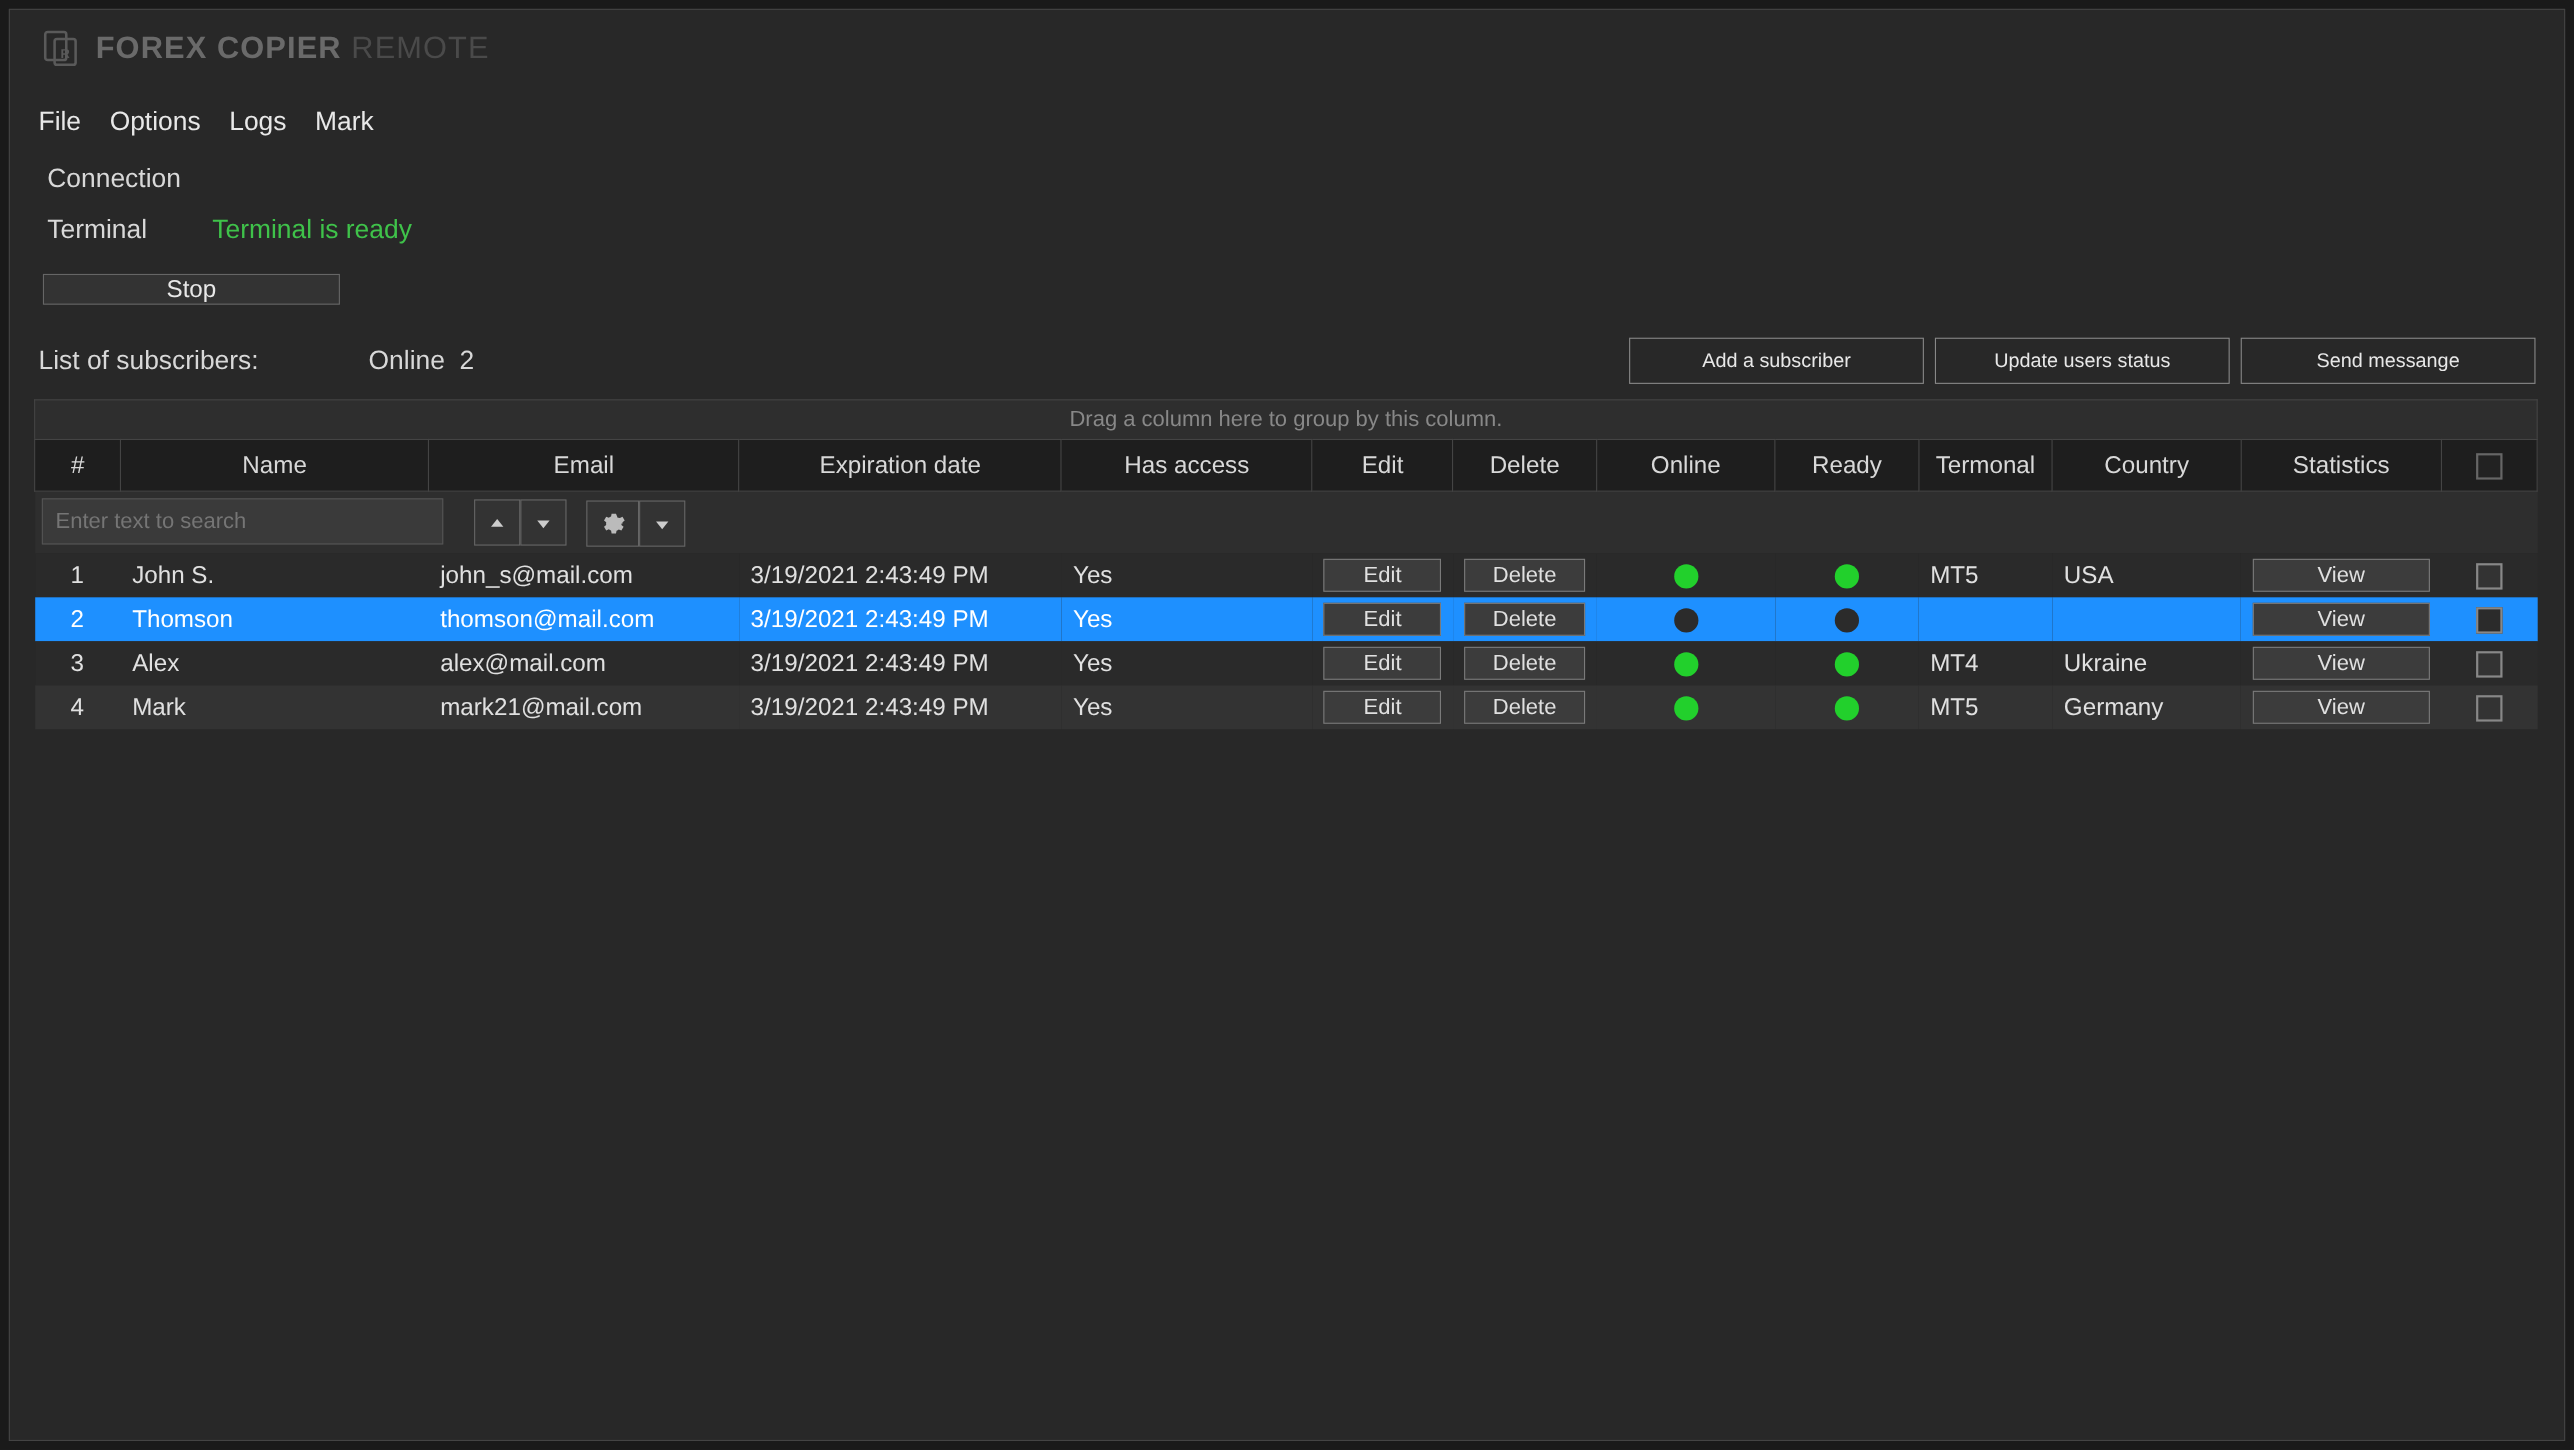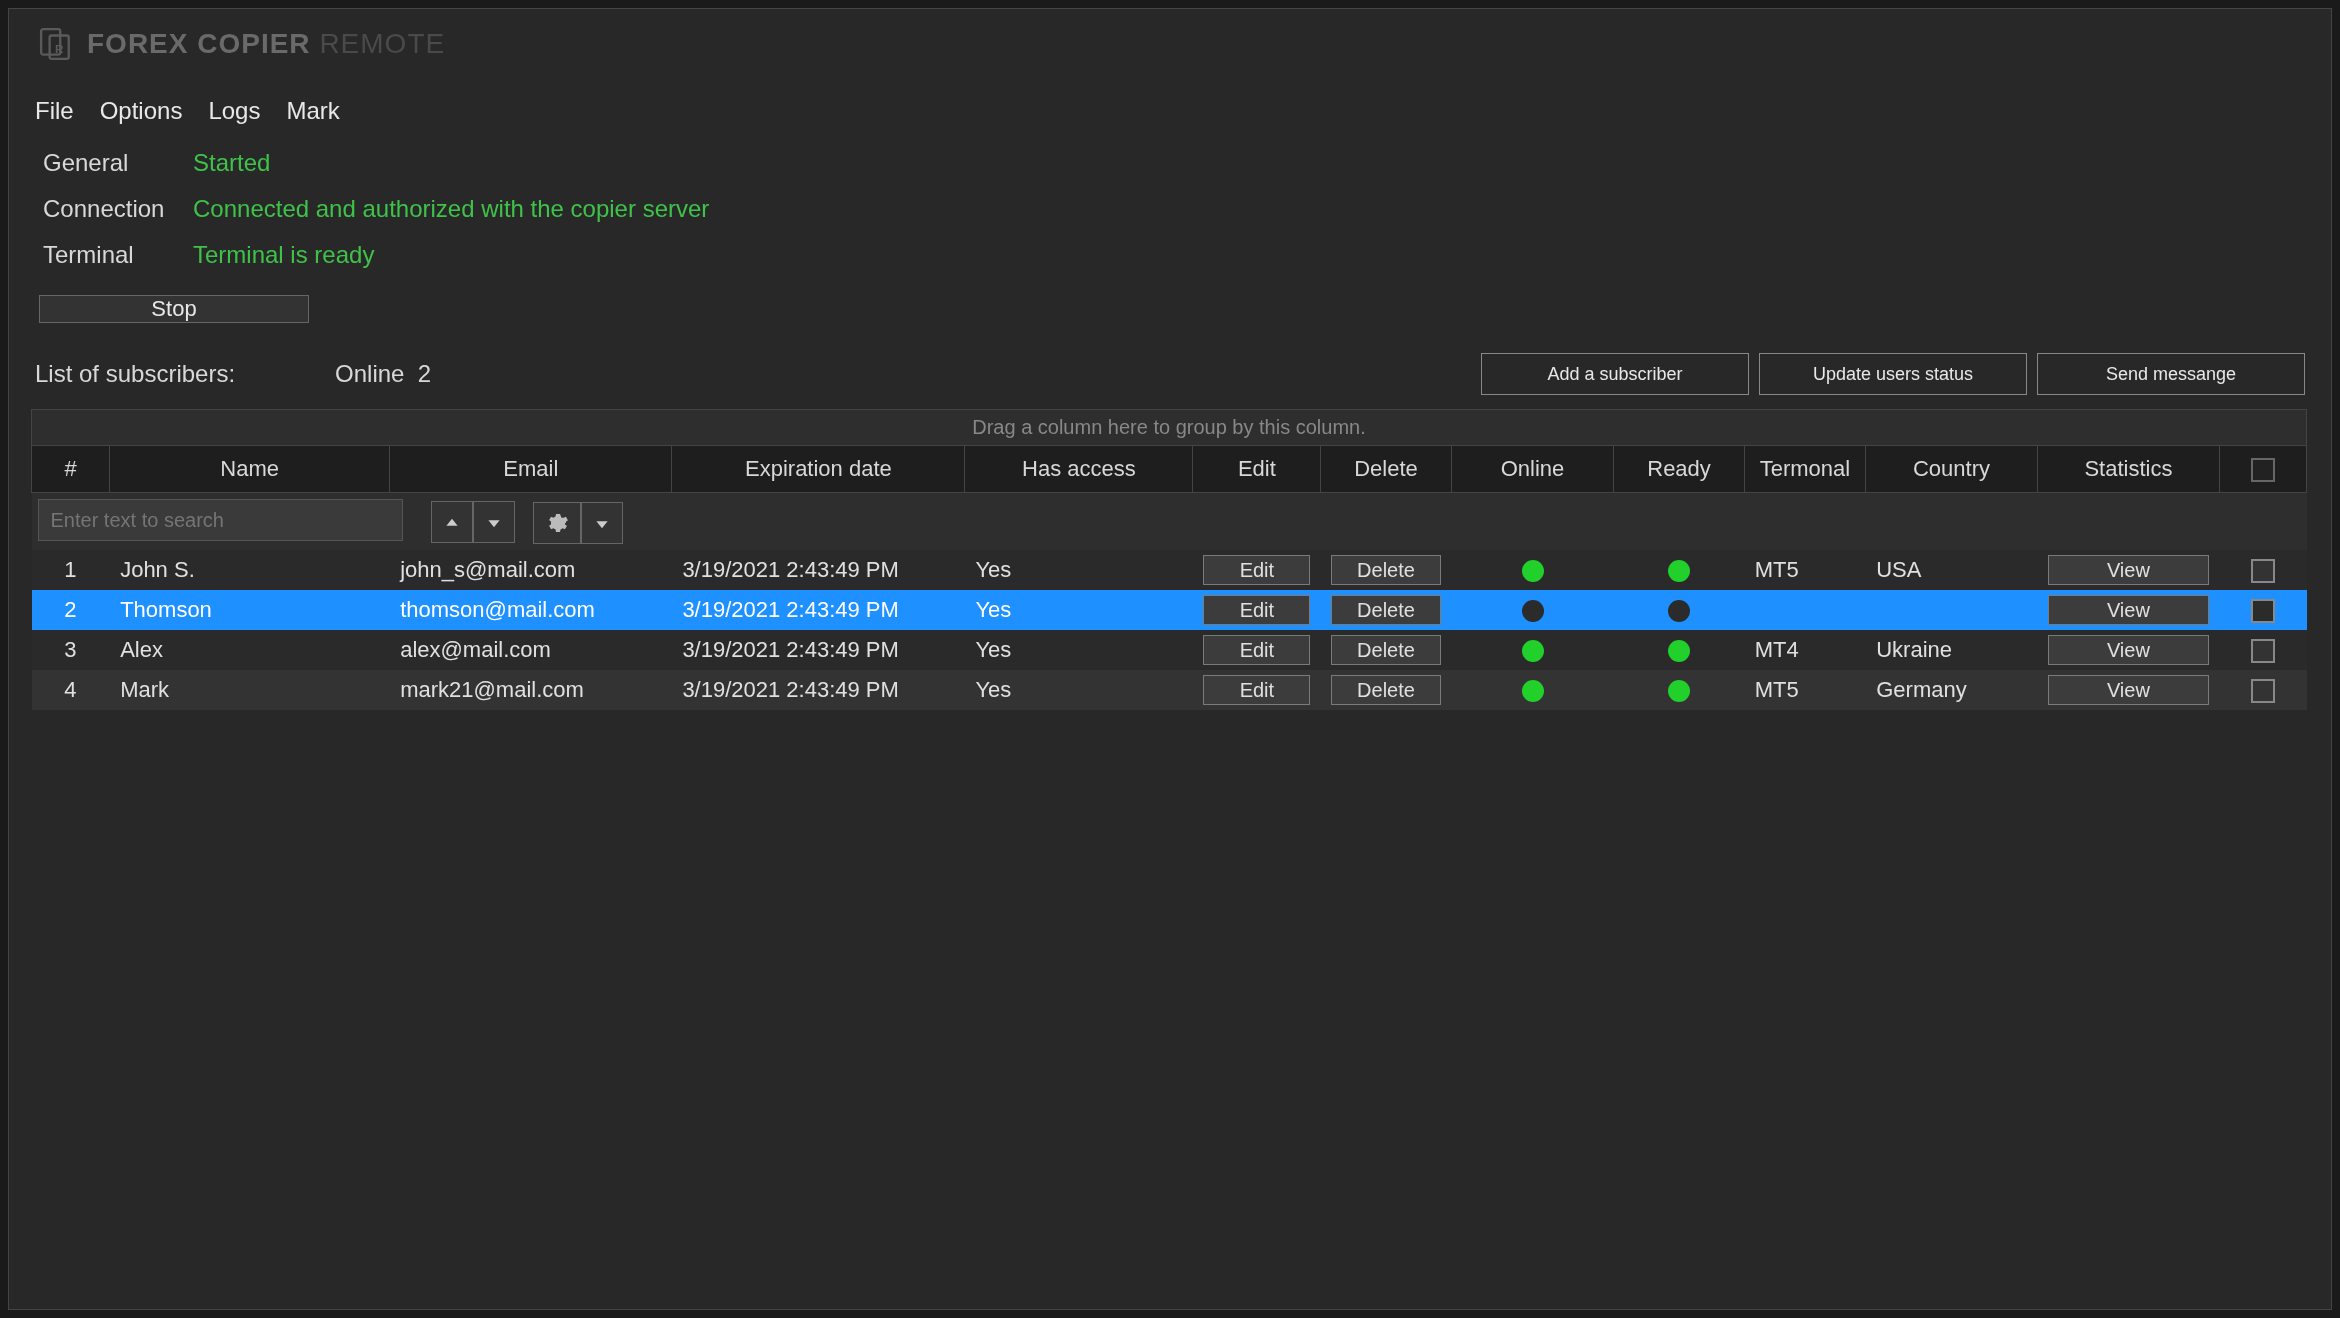--- a/index.html
+++ b/index.html
@@ -106,26 +106,21 @@
 
 <div class="menu">
   <span class="menu-item">File</span>
   <span class="menu-item">Options</span>
   <span class="menu-item">Logs</span>
   <span class="menu-item">Mark</span>
 </div>
 
 <div class="status">
   <div class="status-row">
-    <span class="status-label">General</span>
-    <span class="status-value">Started</span>
-  </div>
-  <div class="status-row">
     <span class="status-label">Connection</span>
-    <span class="status-value">Connected and authorized with the copier server</span>
   </div>
   <div class="status-row">
     <span class="status-label">Terminal</span>
     <span class="status-value">Terminal is ready</span>
   </div>
 </div>
 
 <div class="stop-area">
   <button class="stop-btn">Stop</button>
 </div>

